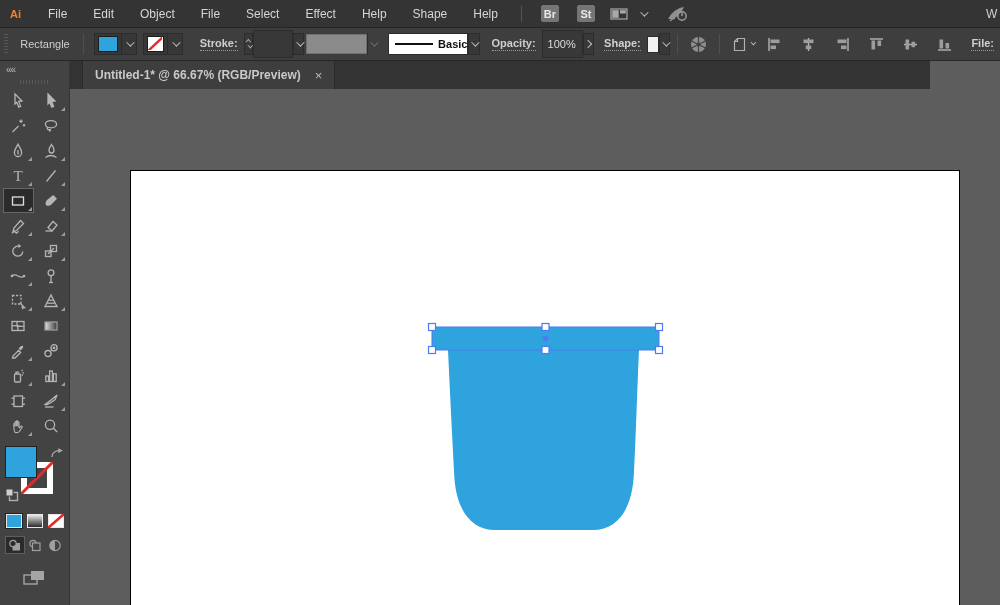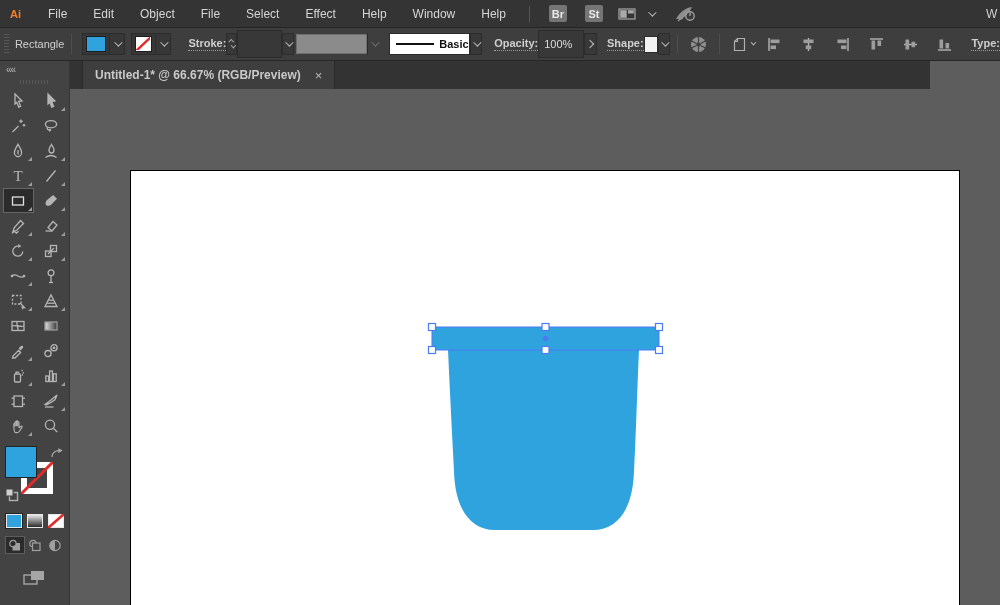--- a/index.html
+++ b/index.html
@@ -22,21 +22,21 @@
           border-bottom:1.5px solid #bdbdbd; transform:rotate(45deg) translateY(-2px); }
   .ws-cut { position:absolute; right:2px; top:0; height:28px; line-height:28px;
             color:#cfcfcf; overflow:hidden; width:12px; }
 
   
   .controlbar { position:absolute; left:0; top:28px; width:1000px; height:33px;
                 background:#3e3e3e; border-bottom:1px solid #272727;
                 display:flex; align-items:center; color:#cfcfcf; font-size:11px; }
   .grip { width:6px; height:20px; margin:0 6px 0 4px;
           background:repeating-linear-gradient(180deg,#575757 0 1px,transparent 1px 3px); }
-  .cb-label { margin:0 0; white-space:nowrap;text-align:center; }
+  .cb-label { margin:0 6px; white-space:nowrap;text-align:center; }
   .cb-link { border-bottom:1px dotted #9a9a9a; padding-bottom:1px; cursor:pointer; }
   .cb-sep { width:1px; height:20px; background:#2d2d2d; border-right:1px solid #4e4e4e; margin:0 7px; }
   .swatch-group { display:flex; align-items:center; border:1px solid #2c2c2c;
                   background:#373737; height:22px; margin:0 3px; }
   .swatch { width:20px; height:16px; margin:0 3px; border:1px solid #1d1d1d; position:relative; }
   .swatch.fill { background:#2fa3de; }
   .swatch.none-sw { background:#fff; width:17px; }
   .none-slash { position:absolute; left:-1px; top:-1px; width:100%; height:100%; overflow:hidden; }
   .chevbox { width:15px; height:22px; display:flex; align-items:center; justify-content:center;
              border-left:1px solid #2c2c2c; cursor:pointer; }
@@ -112,21 +112,21 @@
 
   <div class="menubar">
     <span class="logo">Ai</span>
     <span class="menu-item">File</span>
     <span class="menu-item">Edit</span>
     <span class="menu-item">Object</span>
     <span class="menu-item">File</span>
     <span class="menu-item">Select</span>
     <span class="menu-item">Effect</span>
     <span class="menu-item">Help</span>
-    <span class="menu-item">Window</span>
+    <span class="menu-item">Shape</span>
     <span class="menu-item">Help</span>
     <span class="mb-sep"></span>
     <span class="badge">Br</span>
     <span class="badge">St</span>
     <span class="mb-icon">
       <svg width="18" height="14" viewBox="0 0 18 14">
         <rect x="1" y="2" width="16" height="10" fill="none" stroke="#a9a9a9" stroke-width="1.2"></rect>
         <rect x="2.2" y="3.2" width="6.5" height="7.6" fill="#a9a9a9"></rect>
         <rect x="10" y="3.2" width="5.8" height="3.3" fill="#a9a9a9"></rect>
       </svg>
@@ -267,21 +267,21 @@
       </span>
       <span class="cb-iconbtn">
         <svg width="17" height="17" viewBox="0 0 17 17">
           <line x1="2" y1="14" x2="15" y2="14" stroke="#b5b5b5" stroke-width="1.4"></line>
           <rect x="3.5" y="3.5" width="3.6" height="9" fill="#9d9d9d"></rect>
           <rect x="9.5" y="7" width="3.6" height="5.5" fill="#9d9d9d"></rect>
         </svg>
       </span>
     </span>
 
-    <span class="cb-label cb-link" style="margin-left:10px; font-weight:bold;">Type:</span>
+    <span class="cb-label cb-link" style="margin-left:10px; font-weight:bold;">File:</span>
   </div>
 
   <div class="toolbar">
     <div class="tb-collapse">««</div>
     <div class="tb-grip"></div>
 
     <div class="tool-grid">
       <span class="tool">
         <svg width="18" height="18" viewBox="0 0 18 18">
             <path d="M6 2 L13 9 L9.7 9.4 L11.6 14.3 L9.7 15.1 L7.8 10.3 L6 12 Z"></path>

